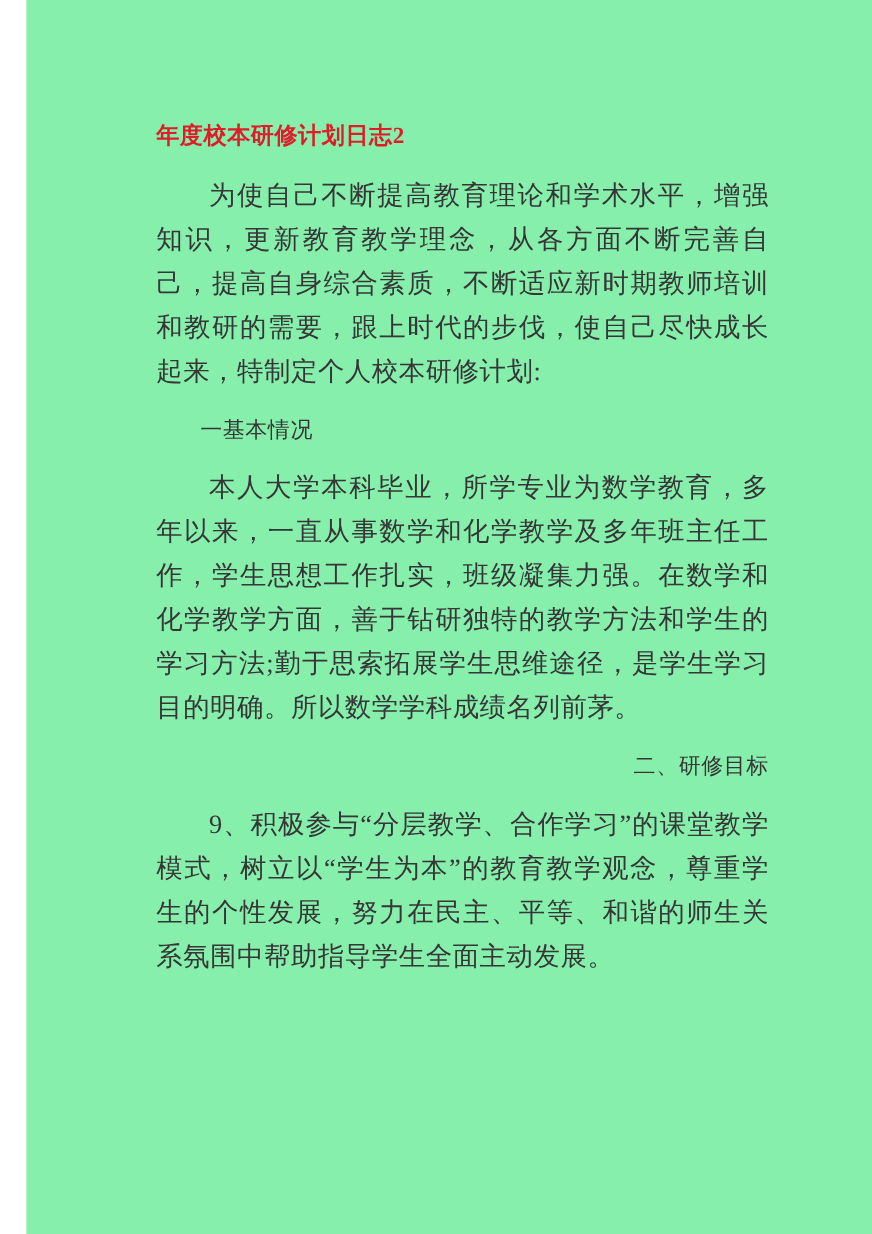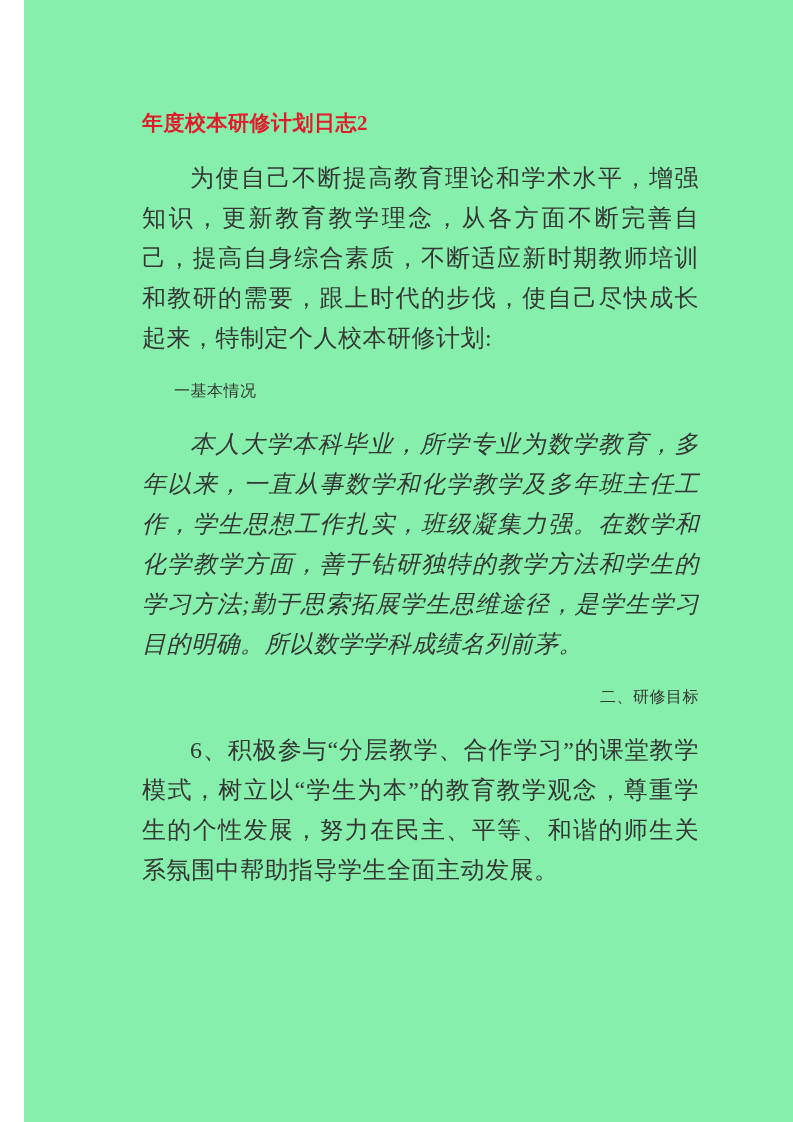--- a/index.html
+++ b/index.html
@@ -29,36 +29,36 @@
     margin: 0 0 13px 0;
     font-size: 24px;
     line-height: 40px;
     text-indent: 2em;
     text-align: justify;
     letter-spacing: 0.5px;
     word-break: break-all;
   }
   .heading {
     margin: 0 0 13px 0;
-    font-size: 16px;
+    font-size: 20px;
     line-height: 40px;
     text-indent: 2em;
     letter-spacing: 0.5px;
   }
 </style>
 </head>
 <body>
 
 <div class="page" style="background: #86efac; margin-left: 24px;">
   <h1 class="doc-title" style="color: rgb(223, 28, 41);">年度校本研修计划日志2</h1>
 
   <p class="para" style="color: rgb(54, 54, 54);">为使自己不断提高教育理论和学术水平，增强知识，更新教育教学理念，从各方面不断完善自己，提高自身综合素质，不断适应新时期教师培训和教研的需要，跟上时代的步伐，使自己尽快成长起来，特制定个人校本研修计划:</p>
 
   <p class="heading" style="color: rgb(54, 54, 54);">一基本情况</p>
 
-  <p class="para" style="color: rgb(54, 54, 54); font-style: italic;">本人大学本科毕业，所学专业为数学教育，多年以来，一直从事数学和化学教学及多年班主任工作，学生思想工作扎实，班级凝集力强。在数学和化学教学方面，善于钻研独特的教学方法和学生的学习方法;勤于思索拓展学生思维途径，是学生学习目的明确。所以数学学科成绩名列前茅。</p>
+  <p class="para" style="color: rgb(54, 54, 54);">本人大学本科毕业，所学专业为数学教育，多年以来，一直从事数学和化学教学及多年班主任工作，学生思想工作扎实，班级凝集力强。在数学和化学教学方面，善于钻研独特的教学方法和学生的学习方法;勤于思索拓展学生思维途径，是学生学习目的明确。所以数学学科成绩名列前茅。</p>
 
   <p class="heading" style="color: rgb(54, 54, 54); text-align: right;">二、研修目标</p>
 
 
-  <p class="para" style="color: rgb(54, 54, 54);">6、积极参与“分层教学、合作学习”的课堂教学模式，树立以“学生为本”的教育教学观念，尊重学生的个性发展，努力在民主、平等、和谐的师生关系氛围中帮助指导学生全面主动发展。</p>
+  <p class="para" style="color: rgb(54, 54, 54);">9、积极参与“分层教学、合作学习”的课堂教学模式，树立以“学生为本”的教育教学观念，尊重学生的个性发展，努力在民主、平等、和谐的师生关系氛围中帮助指导学生全面主动发展。</p>
 
 </div>
 
 </body></html>

